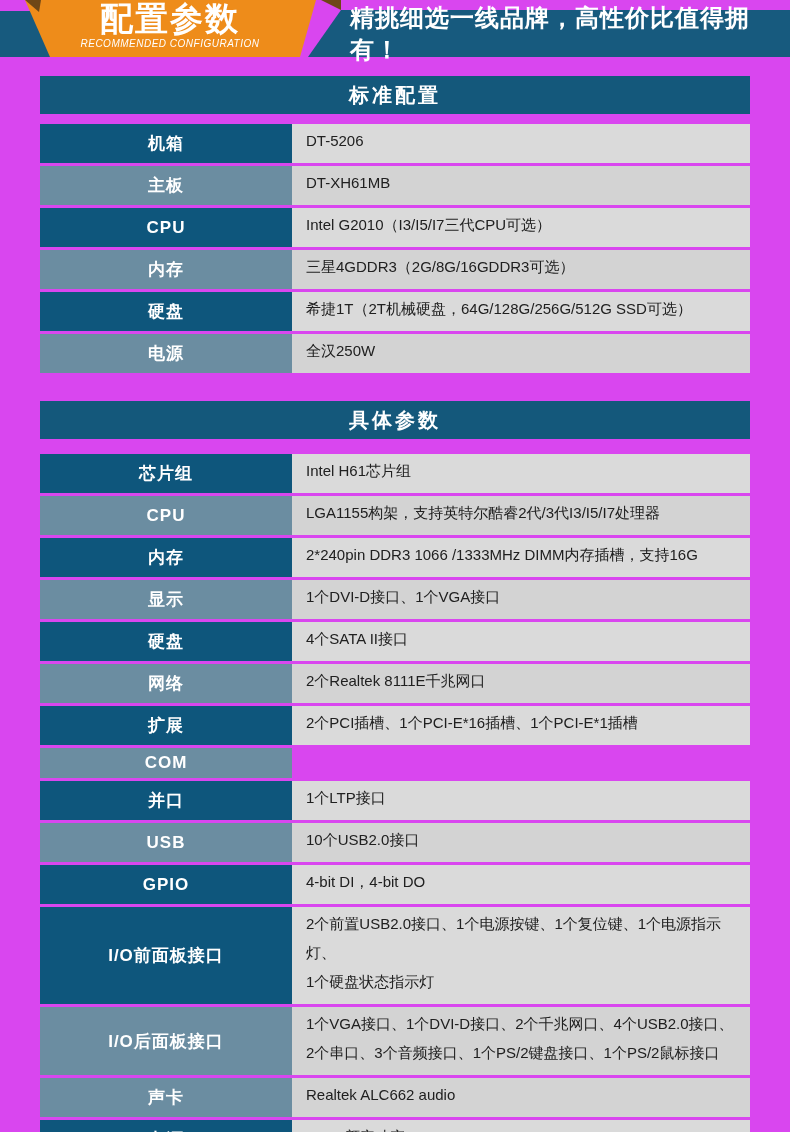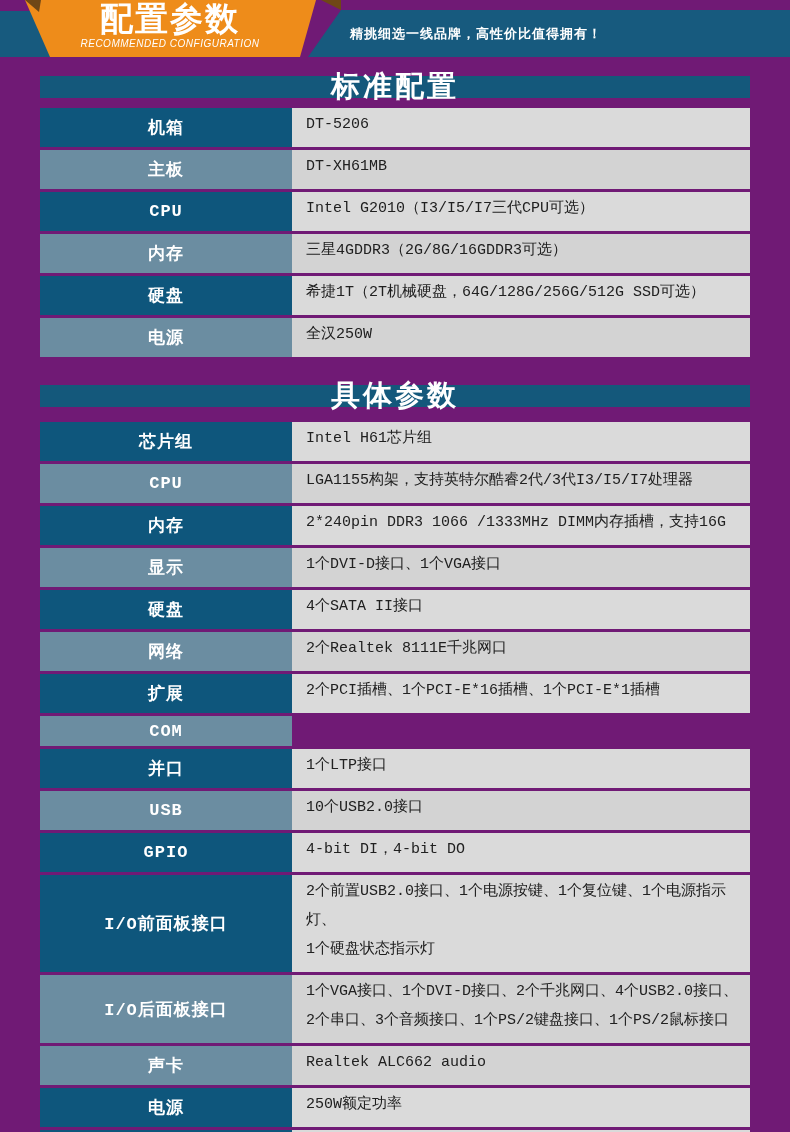--- a/index.html
+++ b/index.html
@@ -1,52 +1,52 @@
 <!DOCTYPE html>
 <html style="--orange: #ee8c1a; --fold-brown: #6f4716; --banner-blue: #175a7e; --section-bar-blue: #14587b; --label-dark: #0e567c; --label-light: #6b8da1; --value-bg-dark: #dadada; --value-bg-light: #d3d3d3; --value-text: #202020;"><head>
 <meta charset="utf-8">
 <style>
   html,body{margin:0;padding:0;}
   body{background:#ffffff;}
   .page{
     position:relative;
     width:790px;height:1132px;
-    background:#701a75;
+    background:#d946ef;
     font-family:"Liberation Sans", sans-serif;
     overflow:hidden;
   }
   
   .banner{position:relative;height:57px;}
   .banner svg{display:block;}
   .banner-title{
     position:absolute;left:55px;top:0px;width:230px;
     text-align:center;color:#fff;font-size:33px;font-weight:bold;
     letter-spacing:2px;line-height:38px;
   }
   .banner-subtitle{
     position:absolute;left:55px;top:38px;width:230px;
     text-align:center;color:#fff;font-size:10px;font-style:italic;
     letter-spacing:0.5px;white-space:nowrap;
   }
   .banner-tagline{
     position:absolute;left:350px;top:10px;height:47px;right:0;
     display:flex;align-items:center;
-    color:#fff;font-size:13px;font-weight:bold;letter-spacing:1px;
+    color:#fff;font-size:24px;font-weight:bold;letter-spacing:1px;
   }
   
   .section-bar{
-    margin:0 40px;height:22px;
+    margin:0 40px;height:38px;
     background:var(--section-bar-blue,#14587b);
-    color:#fff;font-size:29px;font-weight:bold;letter-spacing:3px;
+    color:#fff;font-size:20px;font-weight:bold;letter-spacing:3px;
     display:flex;align-items:center;justify-content:center;
   }
   .section-bar.first{margin-top:19px;}
   .section-bar.second{margin-top:28px;}
   
-  .spec-table{margin:10px 40px 4px 40px;font-family:Liberation Mono, monospace;}
+  .spec-table{margin:10px 40px 4px 40px;}
   .spec-table.second{margin-top:15px;}
   .row{display:flex;margin-bottom:3px;min-height:30px;}
   .cell{box-sizing:border-box;}
   .cell.label{
     width:252px;flex:0 0 252px;
     display:flex;align-items:center;justify-content:center;
     color:#fff;font-size:17px;font-weight:bold;letter-spacing:1px;
     text-align:center;
   }
   .cell.value{

